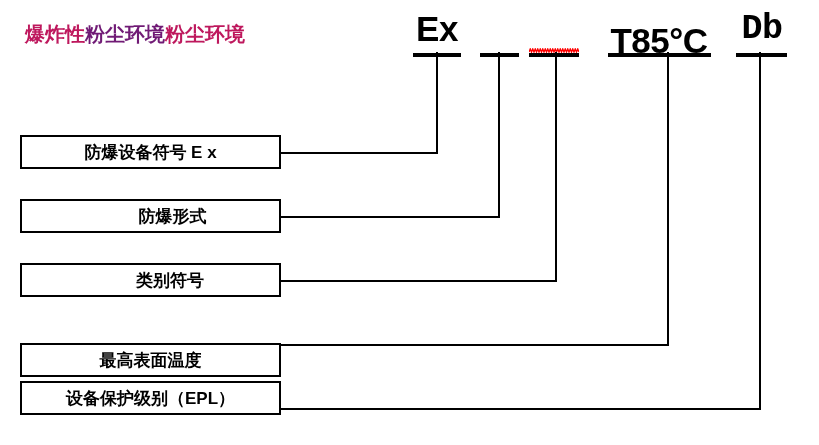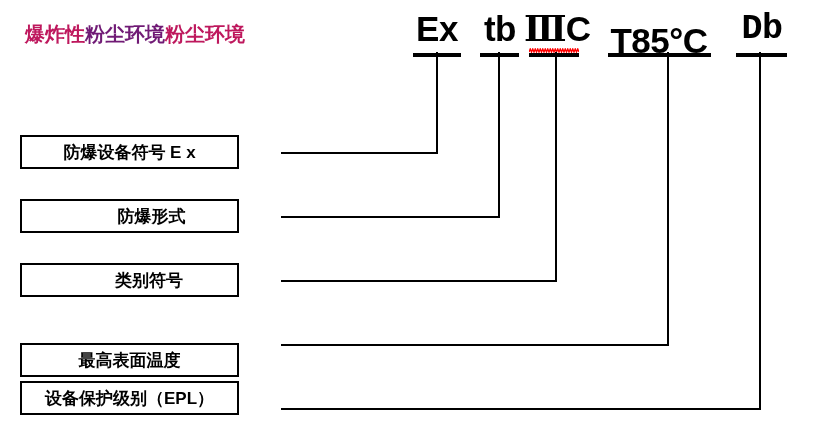--- a/index.html
+++ b/index.html
@@ -85,21 +85,21 @@
   .conn-h {
     position: absolute;
     height: 2px;
     background: #000000;
   }
 
   
   .label-box {
     position: absolute;
     left: 20px;
-    width: 219px;
+    width: 261px;
     height: 34px;
     border: 2px solid #000000;
     box-sizing: border-box;
     display: flex;
     align-items: center;
     justify-content: center;
     background: #ffffff;
   }
   .label-box span {
     font-size: 17px;
@@ -117,27 +117,21 @@
   <div class="title">
     <span class="seg-black">爆炸性</span><span class="seg-red">粉尘环境</span><span class="seg-black">粉尘环境</span>
   </div>
 
   <div class="code-row">
 
     <div class="code-seg" style="left:405px; width:64px;">
       <span class="glyph">Ex</span>
     </div>
 
-    <div class="code-seg" style="left:472px; width:56px;">
-      <span class="glyph">tb</span>
-    </div>
 
-    <div class="code-seg" style="left:524px; width:60px;">
-      <span class="glyph"><span class="roman">Ⅲ</span><span>C</span></span>
-    </div>
 
     <div class="code-seg" style="left:601px; width:116px;margin-top:12px;">
       <span class="glyph">T85°C</span>
     </div>
 
     <div class="code-seg" style="left:731px; width:62px;font-family:Liberation Mono, monospace;">
       <span class="glyph">Db</span>
     </div>
 
     <div class="squiggle" style="left:529px; top:40px; width:50px;">

